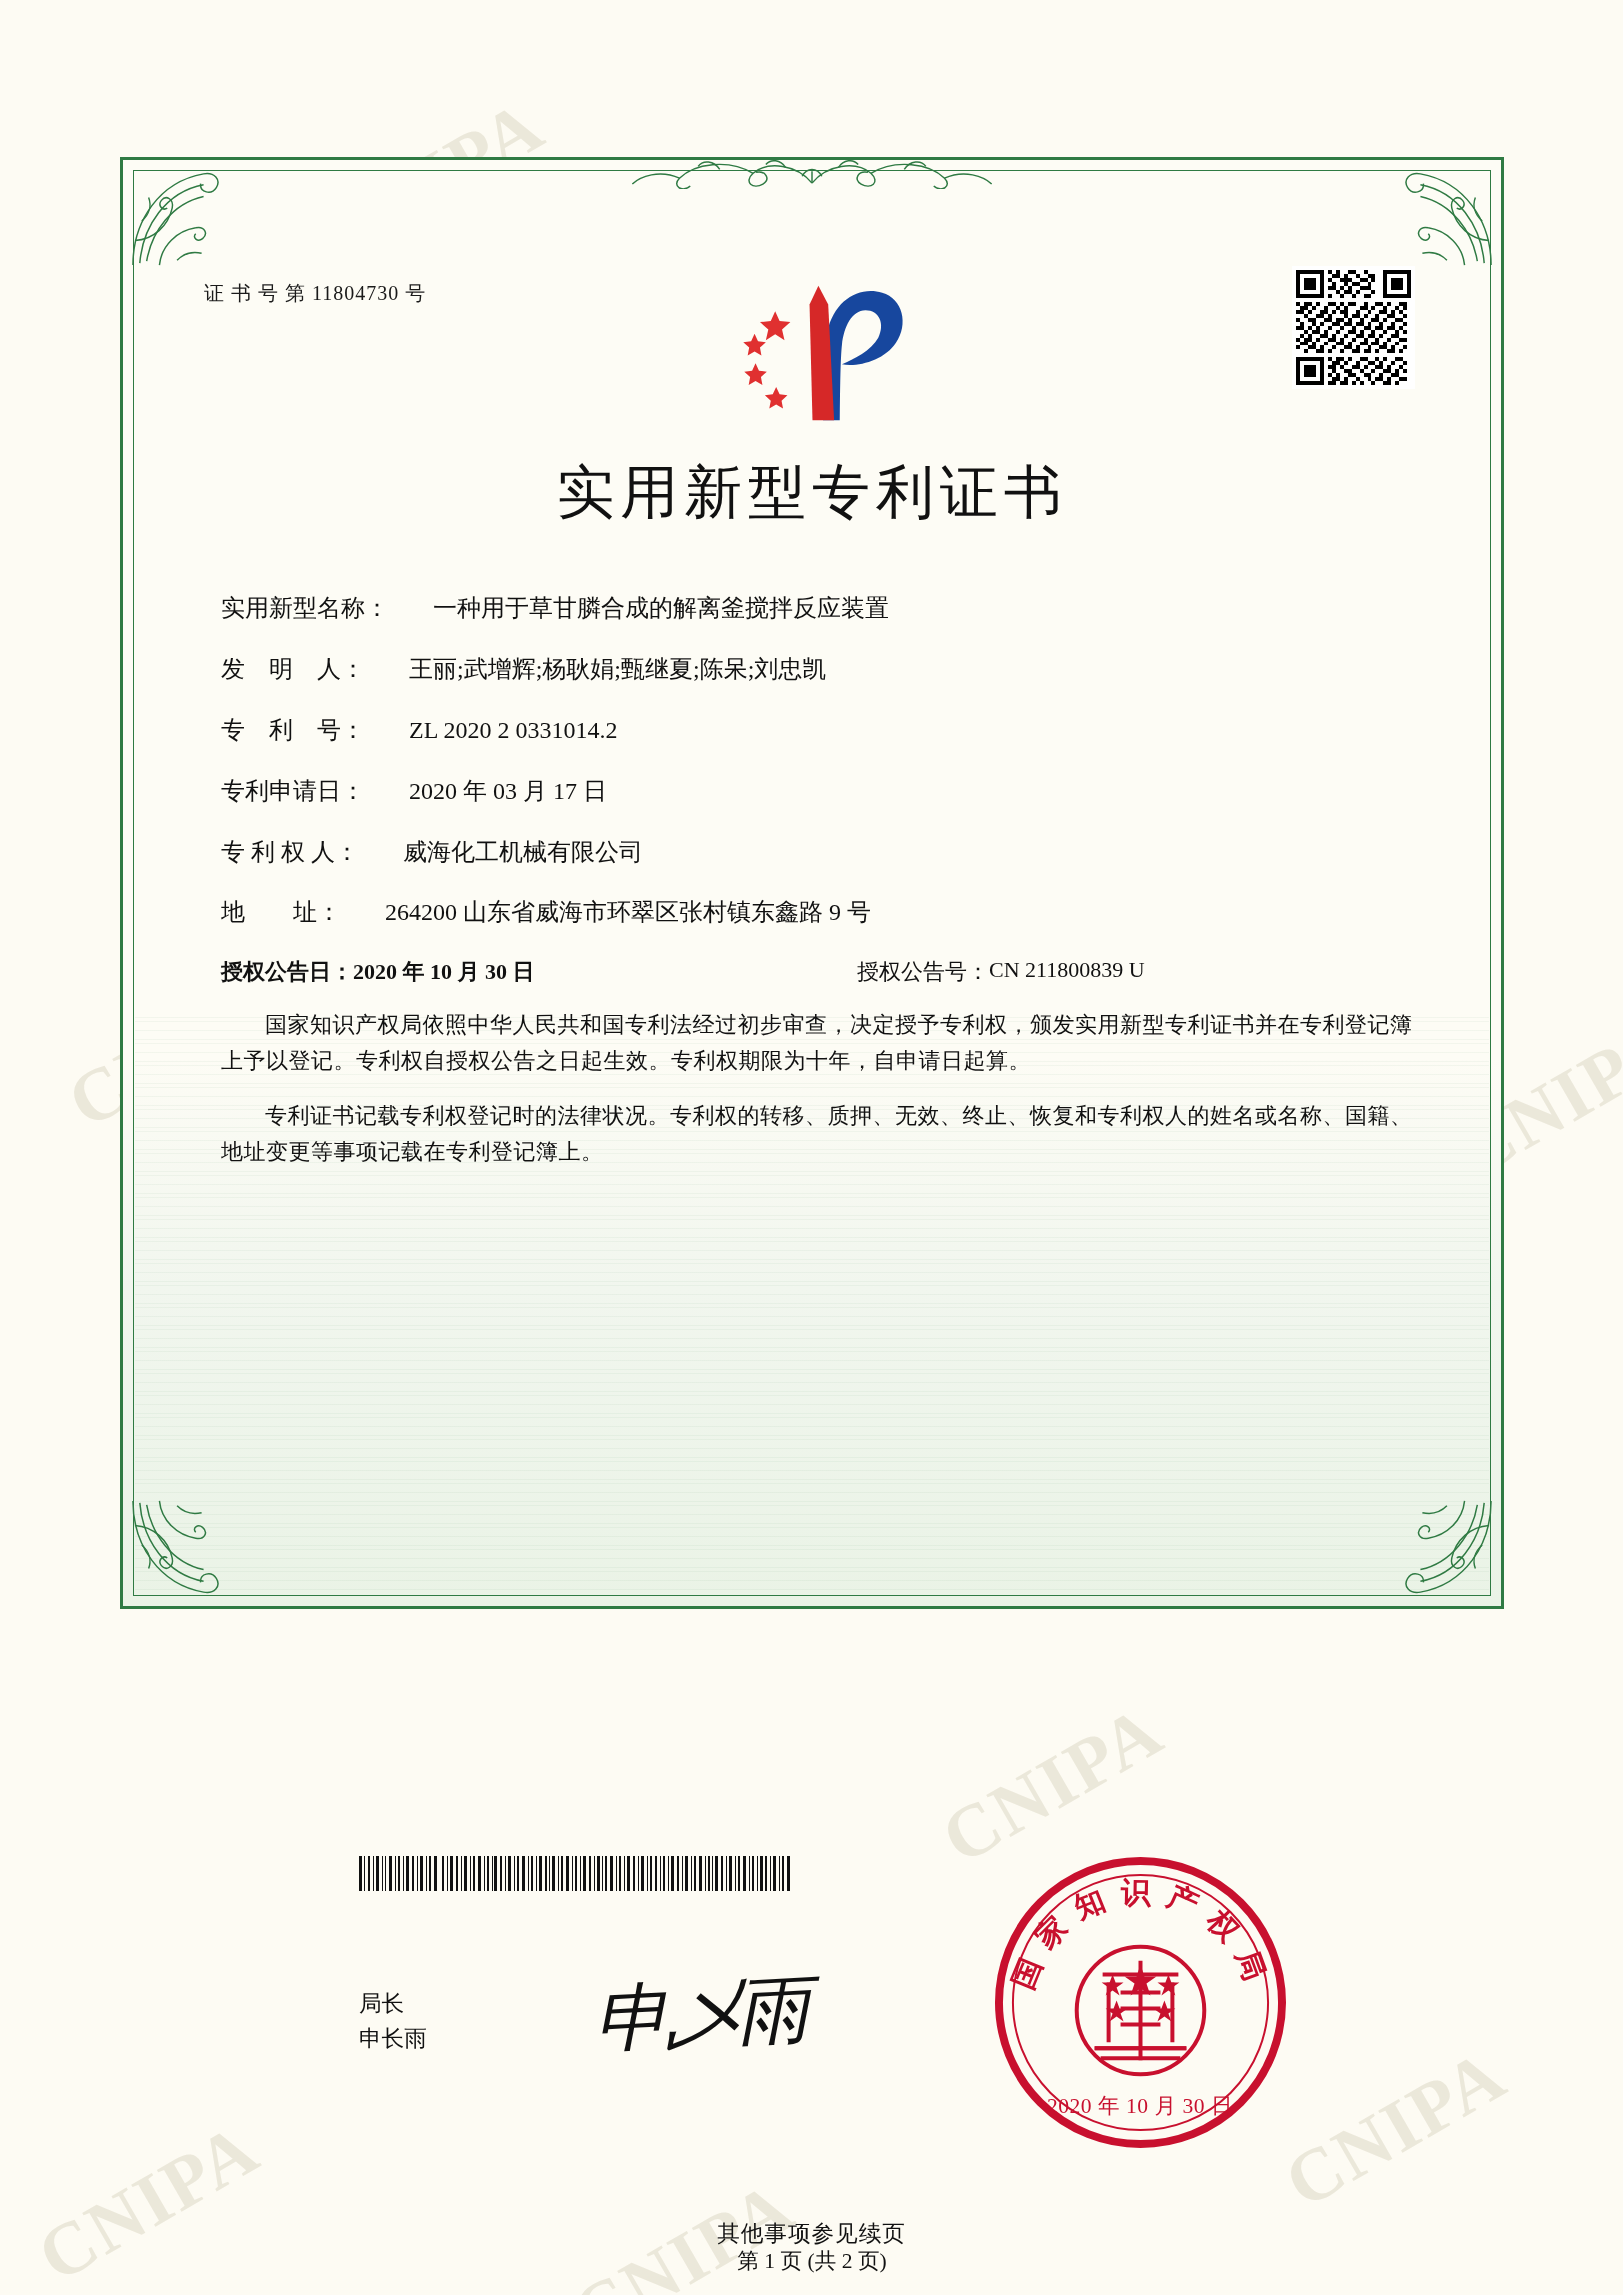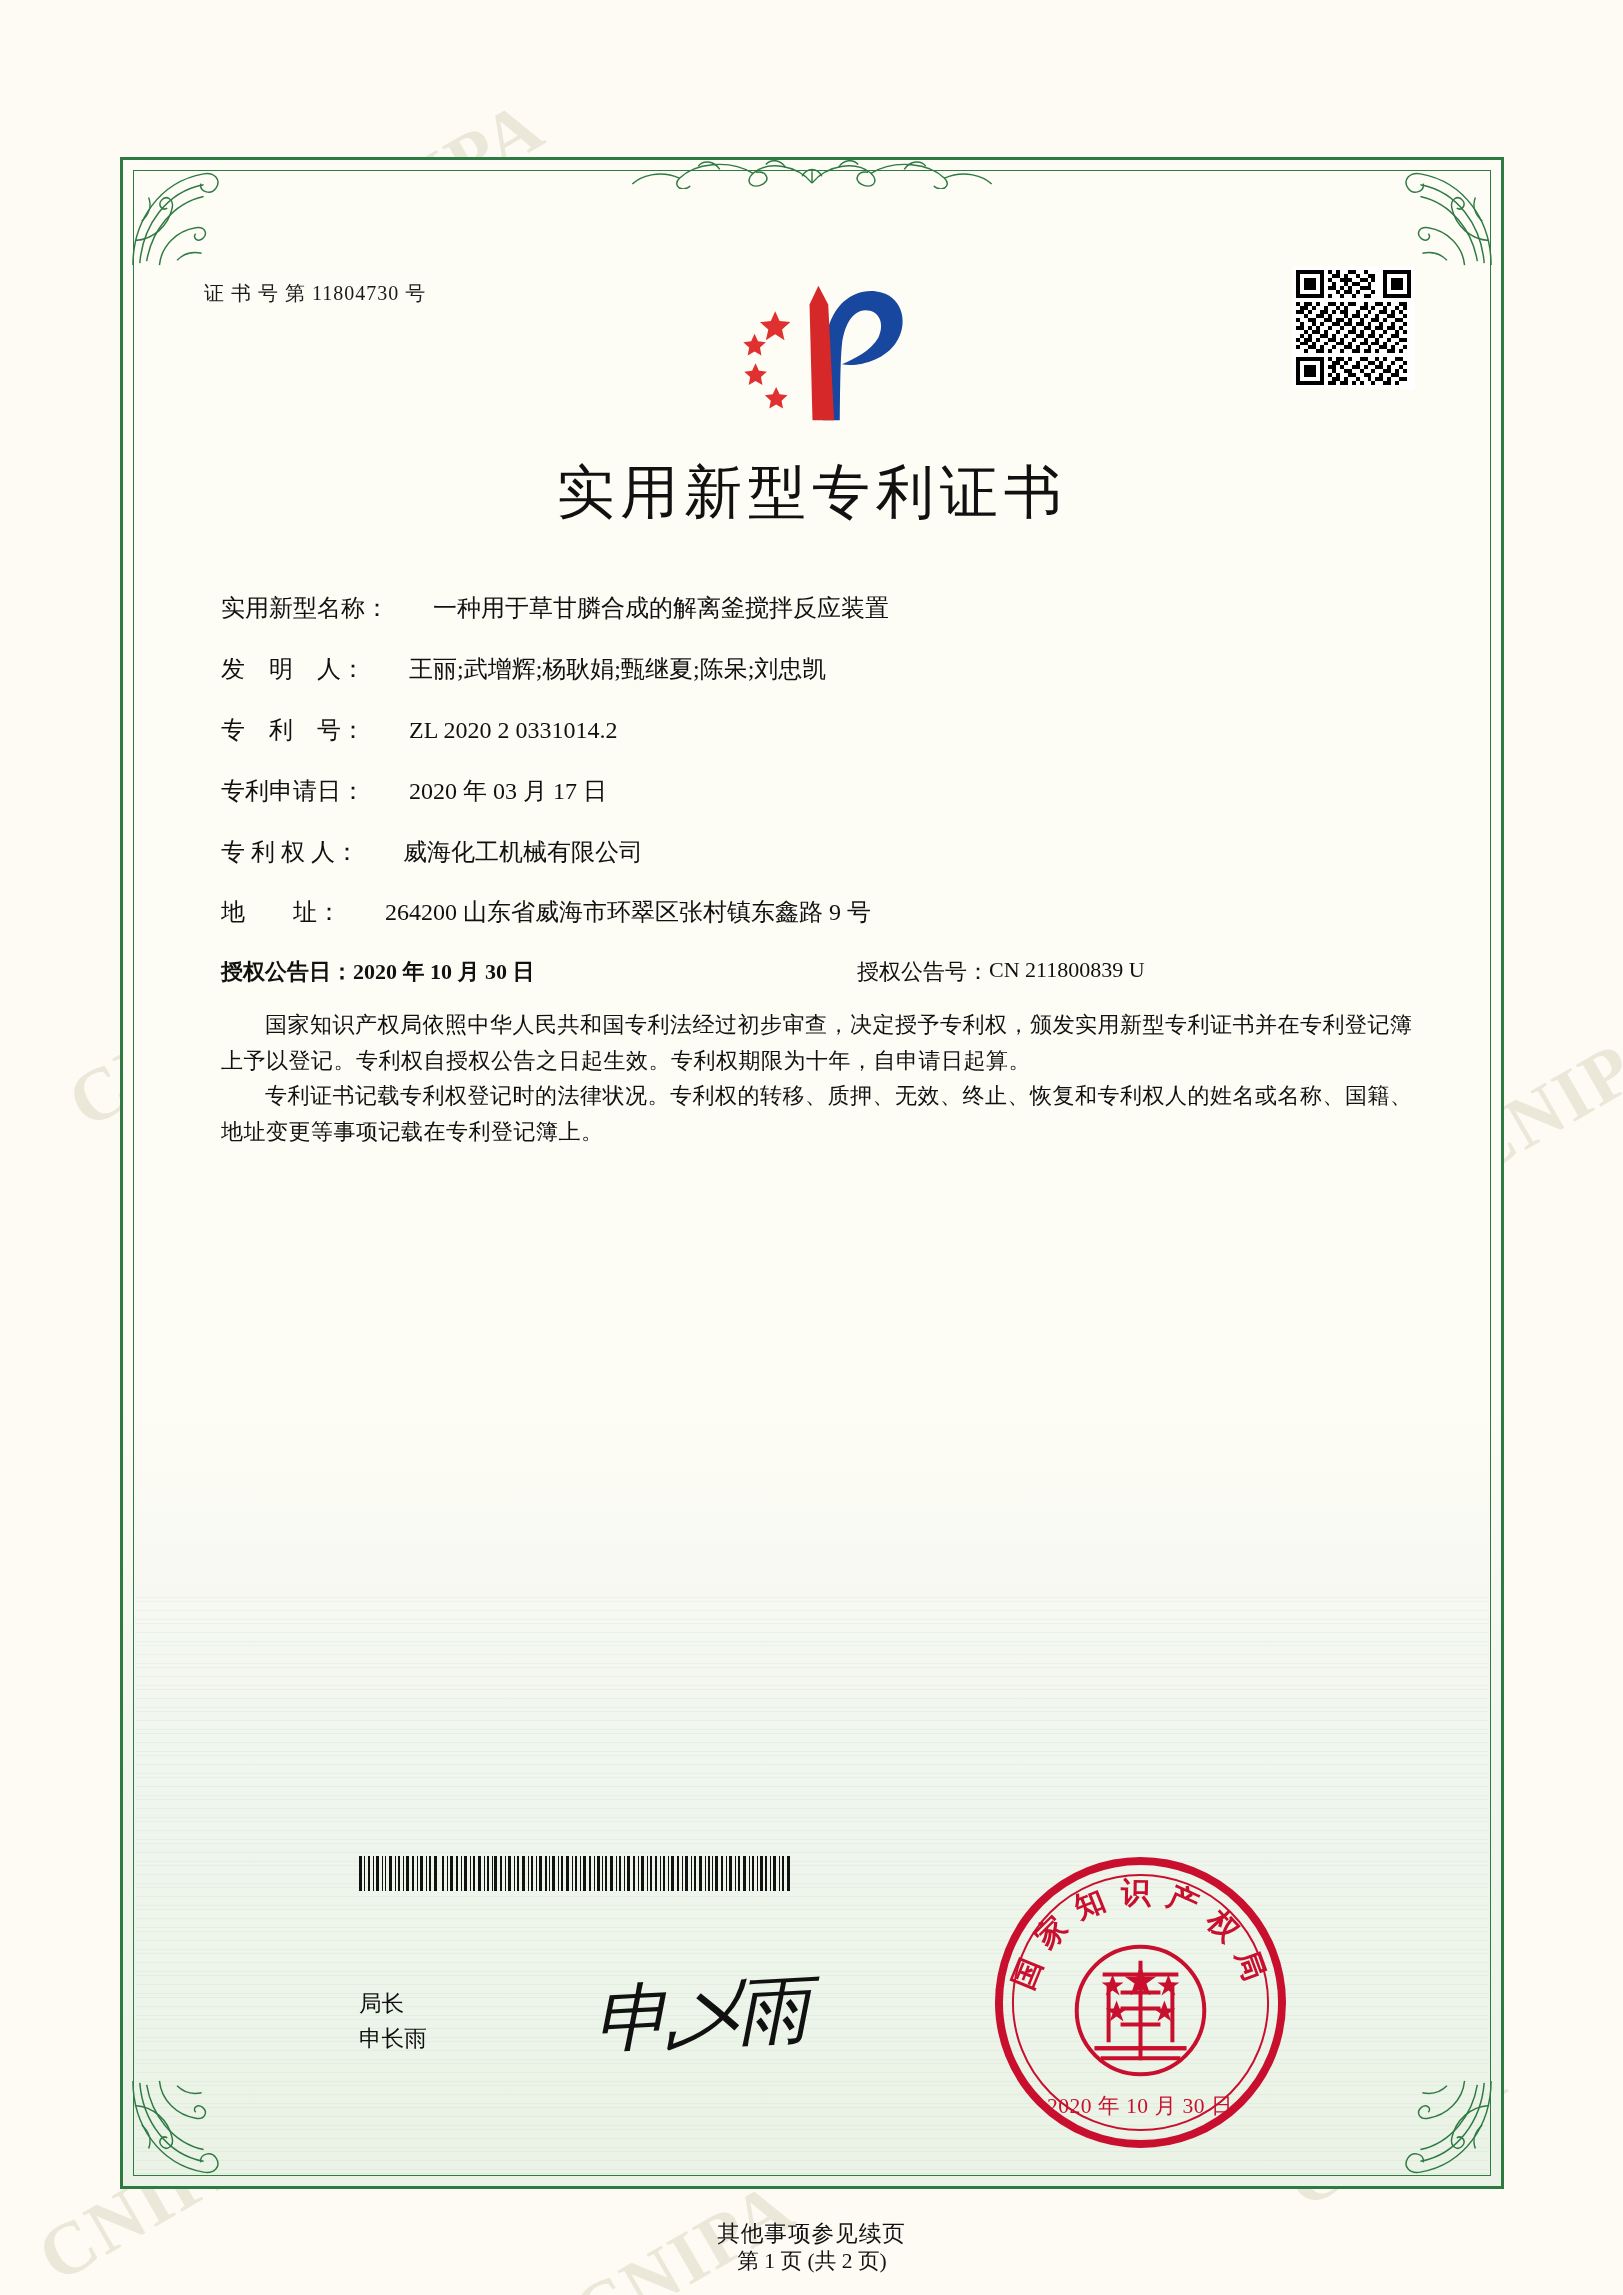--- a/index.html
+++ b/index.html
@@ -32,21 +32,21 @@
     user-select: none;
     pointer-events: none;
   }
 
   
   .border-outer {
     position: absolute;
     left: 120px;
     top: 157px;
     width: 1384px;
-    height: 2032px;
+    height: 1452px;
     border: 3.4px solid #2f7a43;
     box-sizing: border-box;
     background: linear-gradient(to bottom, #fdfcf5 0%, #fdfcf5 62%, #f1f6ee 78%, #eaf3e6 100%);
   }
   .border-inner {
     position: absolute;
     left: 9.8px;
     top: 9.8px;
     right: 9.8px;
     bottom: 9.8px;
@@ -169,21 +169,21 @@
   .half-b { flex: 1 1 auto; display: flex; margin-left: 18px; }
 
   .para {
     font-size: 22px;
     color: #111;
     line-height: 1.62;
     text-indent: 44px;
     margin-top: 12.8px;
     letter-spacing: 0.5px;
   }
-  .para.second { margin-top: 0; }
+  .para.second { margin-top: 20px; }
 
   
   .barcode {
     position: absolute;
     left: 236px;
     top: 1696px;
     width: 432px;
     height: 35px;
   }
   .barcode svg { width: 100%; height: 100%; display: block; }

